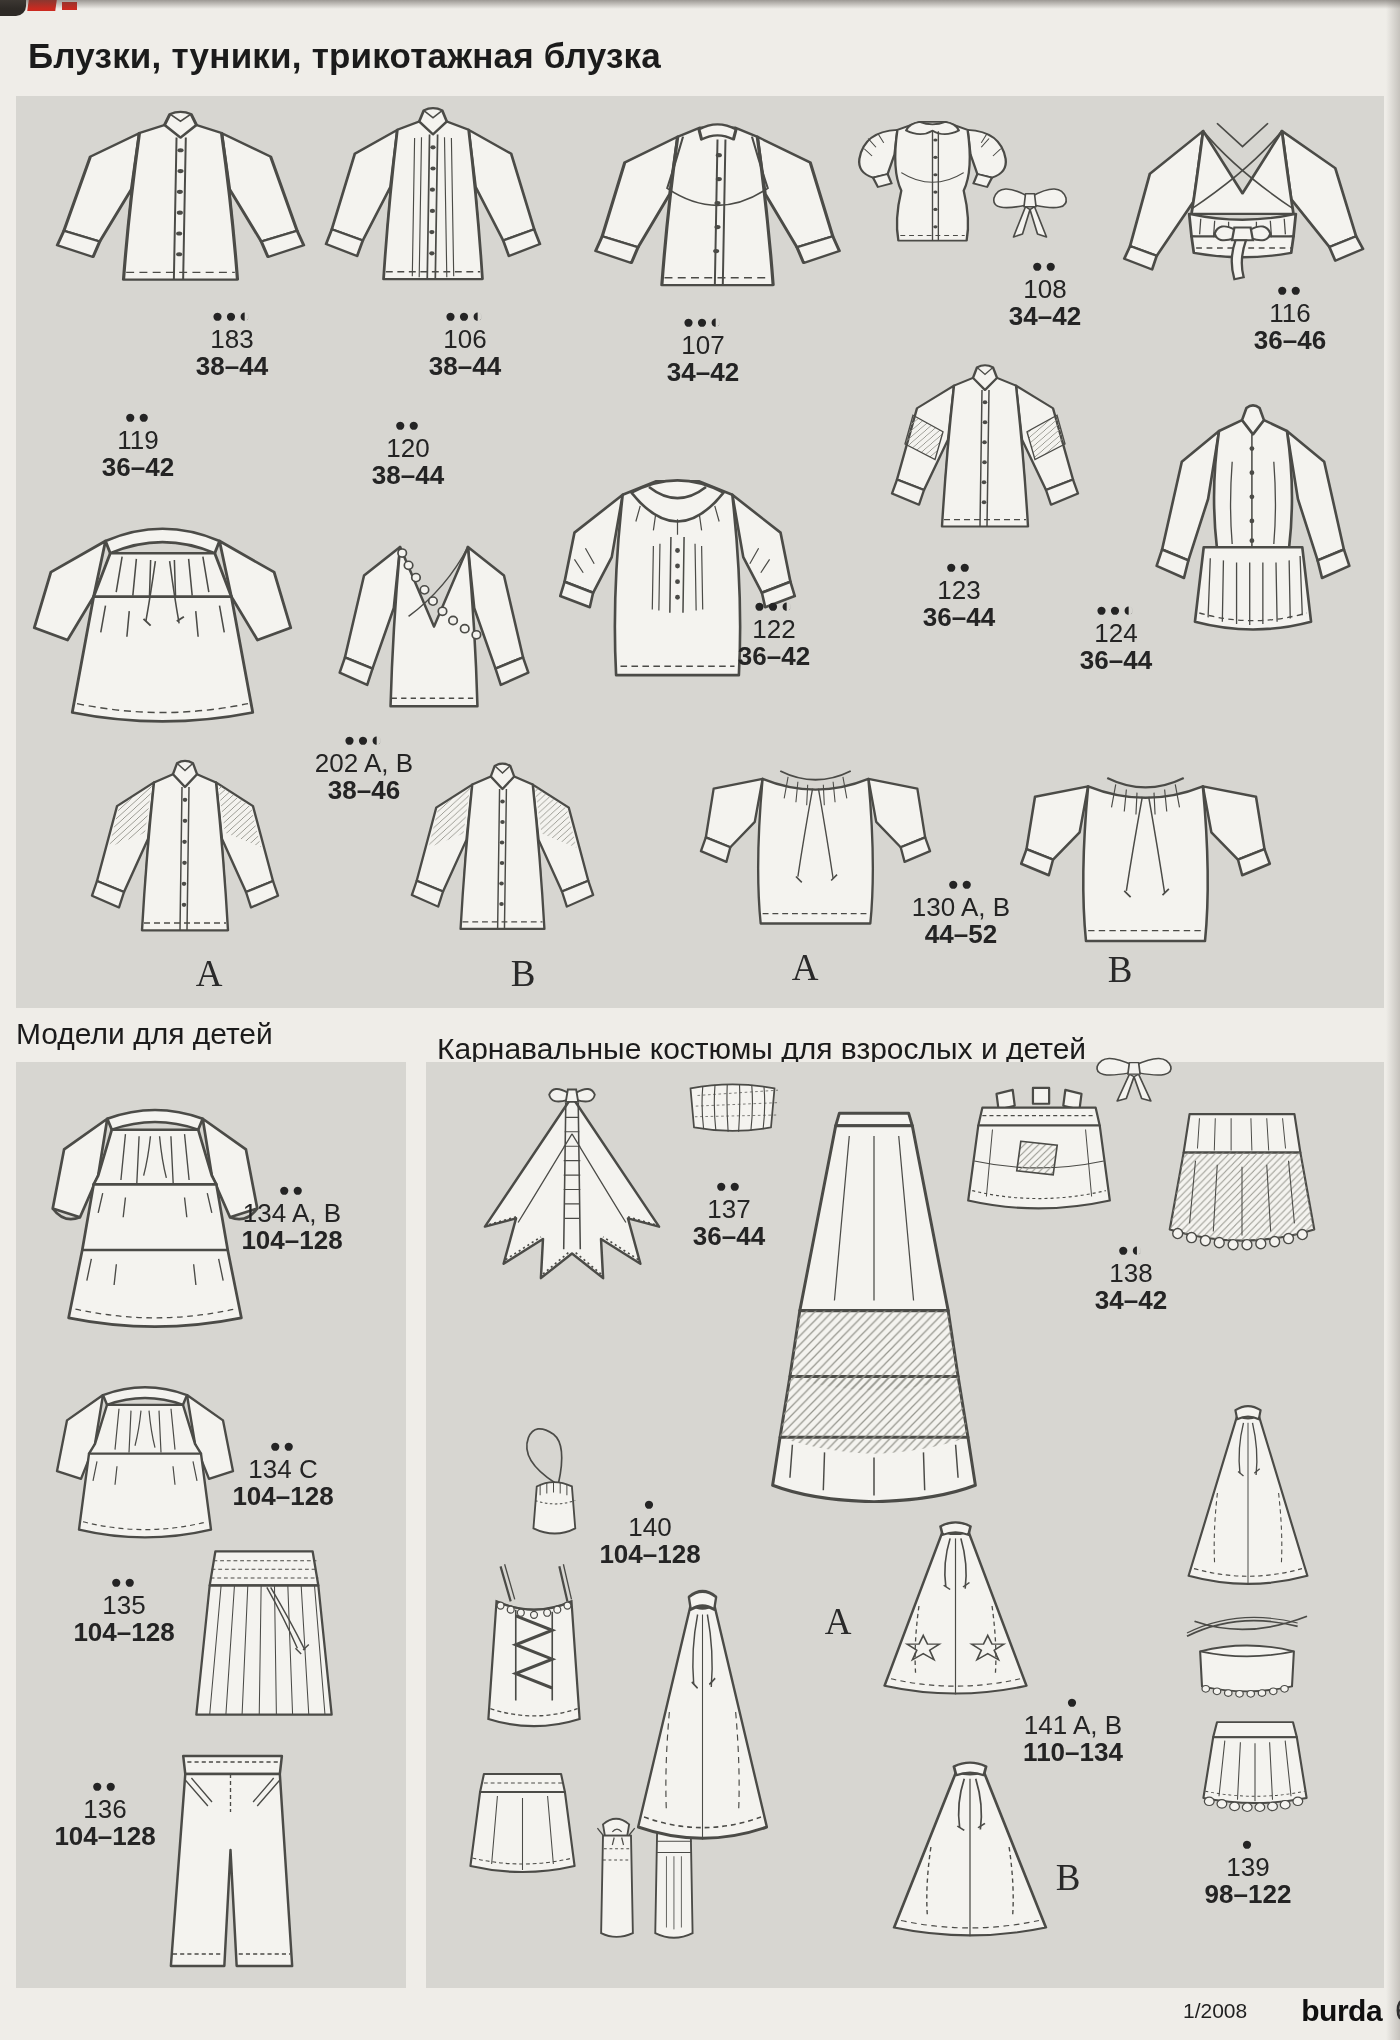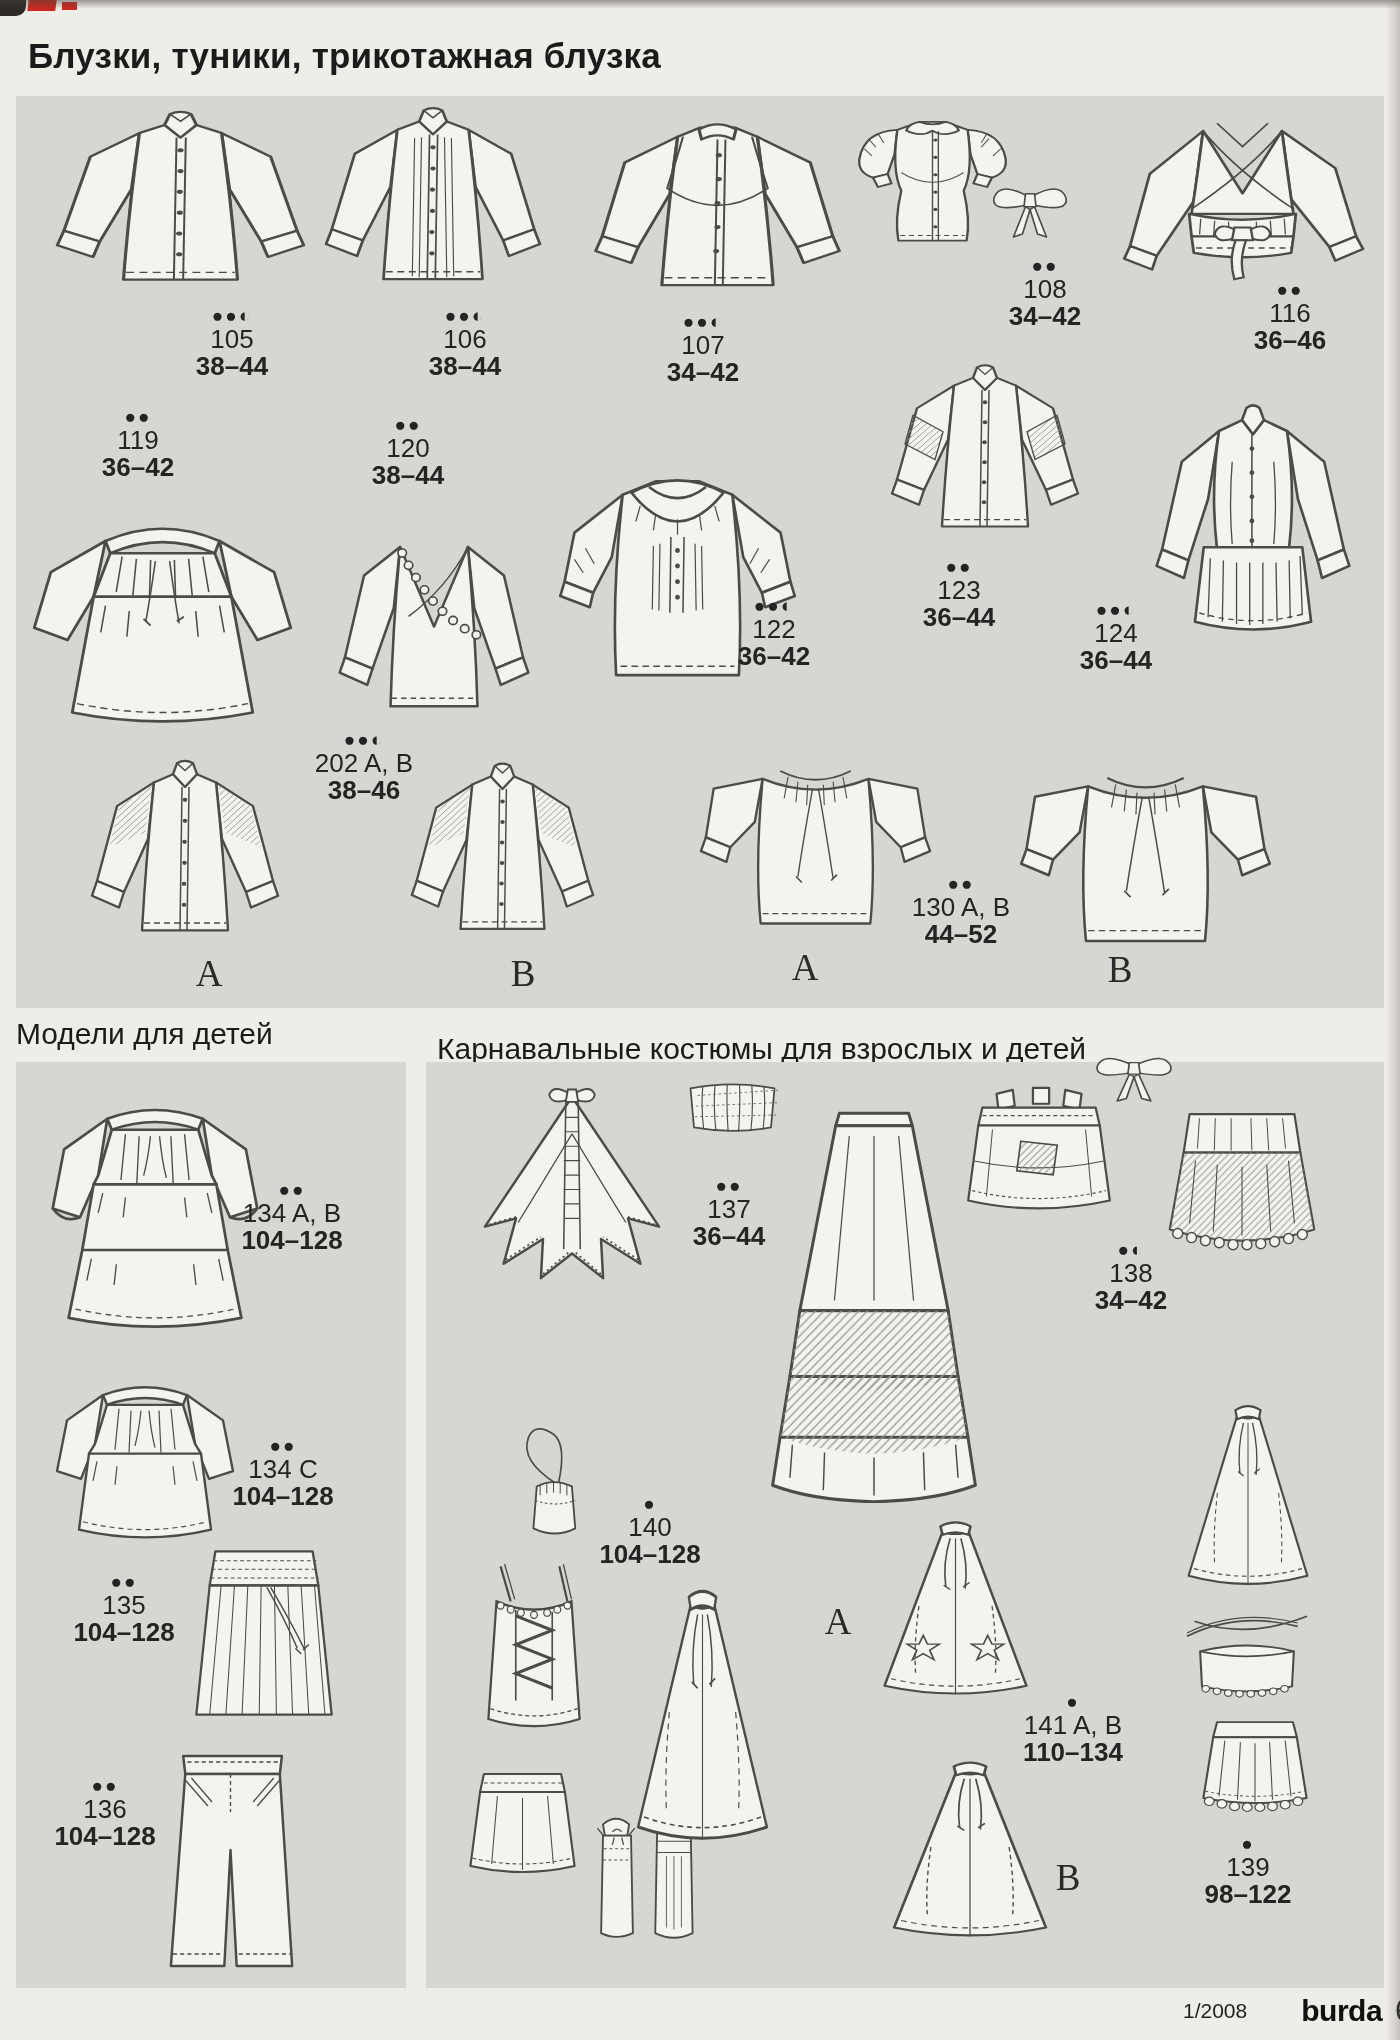--- a/index.html
+++ b/index.html
@@ -663,21 +663,21 @@
   </svg>
 <svg class="g" style="left:1172px;top:1608px;width:150px;height:100px" viewBox="0 0 160 120" preserveAspectRatio="none">
     <use href="#g-drum"></use>
   </svg>
 <svg class="g" style="left:1182px;top:1712px;width:146px;height:118px" viewBox="0 0 150 140" preserveAspectRatio="none">
     <use href="#g-laceskirt"></use>
   </svg>
 
 <div class="plabel" style="left:232px;top:306px">
   <div class="dots">●●◐</div>
-  <div class="pnum">105</div>
+  <div class="pnum">183</div>
   <div class="psize">38–44</div>
 </div>
 <div class="plabel" style="left:465px;top:306px">
   <div class="dots">●●◐</div>
   <div class="pnum">106</div>
   <div class="psize">38–44</div>
 </div>
 <div class="plabel" style="left:703px;top:312px">
   <div class="dots">●●◐</div>
   <div class="pnum">107</div>

